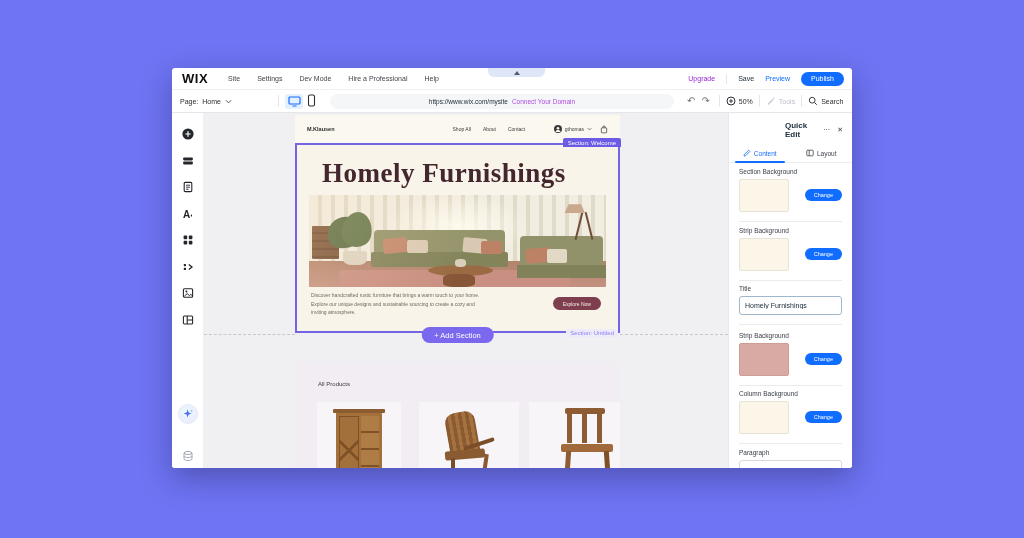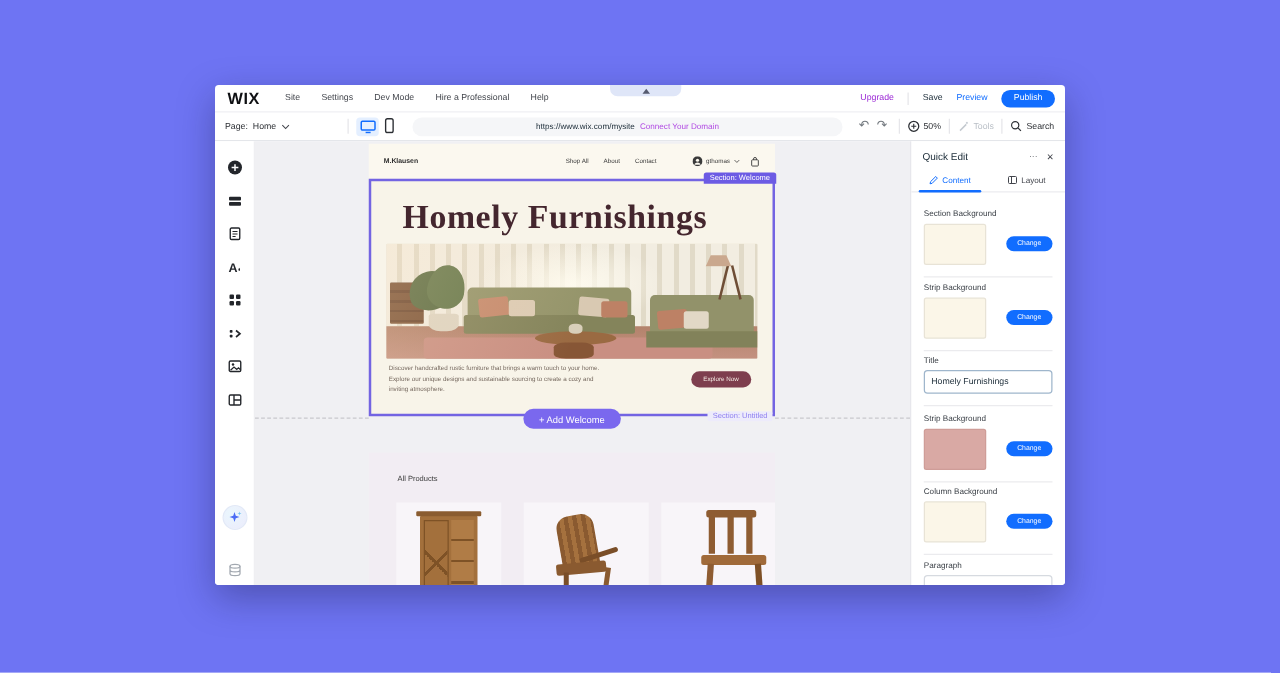--- a/index.html
+++ b/index.html
@@ -121,21 +121,21 @@
   .chair { position:absolute; left:34px; top:6px; width:52px; height:80px; }
   .chair-toprail { position:absolute; left:2px; top:0; width:40px; height:6px; background:#8e5c32; border-radius:2px; }
   .chair-slat { position:absolute; top:5px; width:5px; height:30px; background:#8e5c32; }
   .chair-seat { position:absolute; left:-2px; top:36px; width:52px; height:8px; background:#a06a3a; border-radius:2px; }
   .chair-leg1 { position:absolute; left:2px; top:43px; width:4.5px; height:34px; background:#8e5c32; transform:rotate(4deg); }
   .chair-leg2 { position:absolute; left:42px; top:43px; width:4.5px; height:34px; background:#7e5026; transform:rotate(-4deg); }
 
   
   .panel { position:relative; width:124px; background:#fff; border-left:1px solid #e7e7ec; font-size:6.5px; overflow:hidden; }
   .panel-head { display:flex; align-items:center; padding:8px 9px 5px; }
-  .panel-title { font-size:8px; font-weight:normal; color:#20303c; }
+  .panel-title { font-size:8px; font-weight:bold; color:#20303c;margin-left:47px; }
   .panel-head-actions { margin-left:auto; display:flex; gap:7px; color:#42454c; font-size:7px; }
   .tabs { display:flex; border-bottom:1px solid #ececf0; height:19px; }
   .tab { flex:1; display:flex; align-items:center; justify-content:center; gap:3px; font-size:6.5px; color:#42454c; position:relative; }
   .tab.active { color:#116dff; }
   .tab.active:after { content:""; position:absolute; left:6px; right:6px; bottom:-1px; height:2px; background:#116dff; border-radius:2px; }
   .prow { position:absolute; left:10px; right:10px; }
   .prow-label { font-size:6.5px; color:#3b4047; }
   .swatch { position:absolute; left:0; top:11px; width:50px; height:33px; border:1px solid #e8e3d6; border-radius:2px; }
   .swatch.cream { background:#fbf6e8; }
   .swatch.pink { background:#d9a9a4; border-color:#cf9d98; }
@@ -334,21 +334,21 @@
               <div class="hi-lamp-shade"></div>
               <div class="hi-table-top"></div>
               <div class="hi-table-base"></div>
               <div class="hi-vase"></div>
               <div class="hi-light"></div>
             </div>
             <p class="hero-para">Discover handcrafted rustic furniture that brings a warm touch to your home. Explore our unique designs and sustainable sourcing to create a cozy and inviting atmosphere.</p>
             <button class="hero-cta">Explore Now</button>
           </div>
 
-          <button class="add-section">+ Add Welcome</button>
+          <button class="add-section">+ Add Section</button>
           <div class="badge-untitled">Section: Untitled</div>
 
           <div class="products">
             <div class="products-title">All Products</div>
             <div class="tile t1">
               <div class="cab">
                   <div class="cab-door"></div>
                   <div class="cab-shelf"></div>
                 </div>
             </div>

